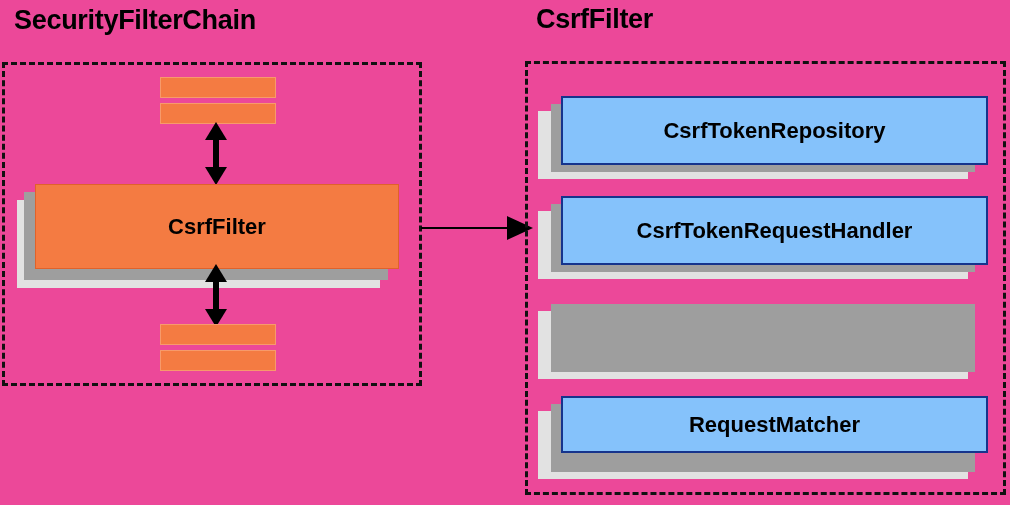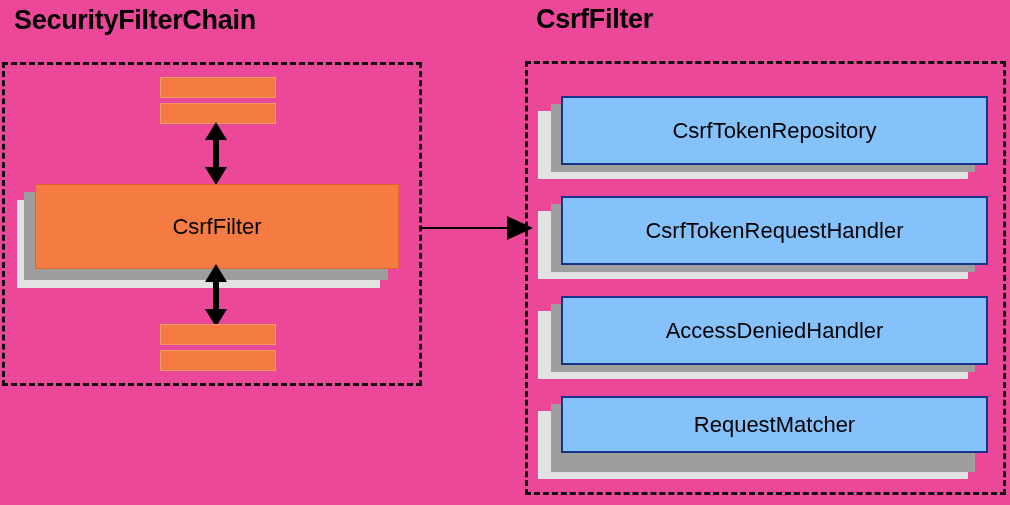--- a/index.html
+++ b/index.html
@@ -42,21 +42,21 @@
   .shadow-light { background: #e2e2e2; }
   .shadow-dark  { background: #9e9e9e; }
 
   .node {
     position: absolute;
     box-sizing: border-box;
     display: flex;
     align-items: center;
     justify-content: center;
     color: #000000;
-    font-weight: normal;
+    font-weight: bold;
     white-space: nowrap;
   }
 
   .node-orange {
     background: #f47b42;
     border: 1px solid #e0622a;
     font-size: 22px;
   }
 
   .node-blue {
@@ -127,23 +127,20 @@
   </div>
 
   <div class="shadow-light" style="left:538px; top:211px; width:430px; height:68px;"></div>
   <div class="shadow-dark" style="left:551px; top:204px; width:424px; height:68px;"></div>
   <div class="node node-blue" style="left:561px; top:196px; width:427px; height:69px;text-align:center;">
     <span>CsrfTokenRequestHandler</span>
   </div>
 
   <div class="shadow-light" style="left:538px; top:311px; width:430px; height:68px;"></div>
   <div class="shadow-dark" style="left:551px; top:304px; width:424px; height:68px;"></div>
-  <div class="node node-blue" style="left:561px; top:296px; width:427px; height:69px;">
-    <span>AccessDeniedHandler</span>
-  </div>
 
   <div class="shadow-light" style="left:538px; top:411px; width:430px; height:68px;"></div>
   <div class="shadow-dark" style="left:551px; top:404px; width:424px; height:68px;"></div>
   <div class="node node-blue" style="left:561px; top:396px; width:427px; height:57px;">
     <span>RequestMatcher</span>
   </div>
 
 </div>
 
 </body></html>

